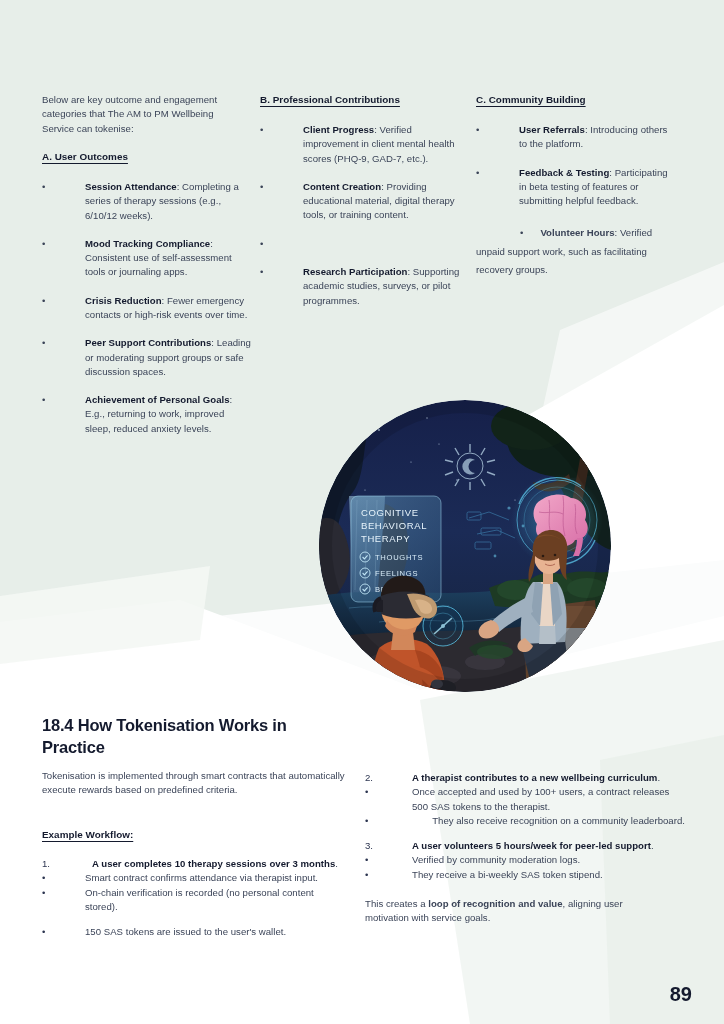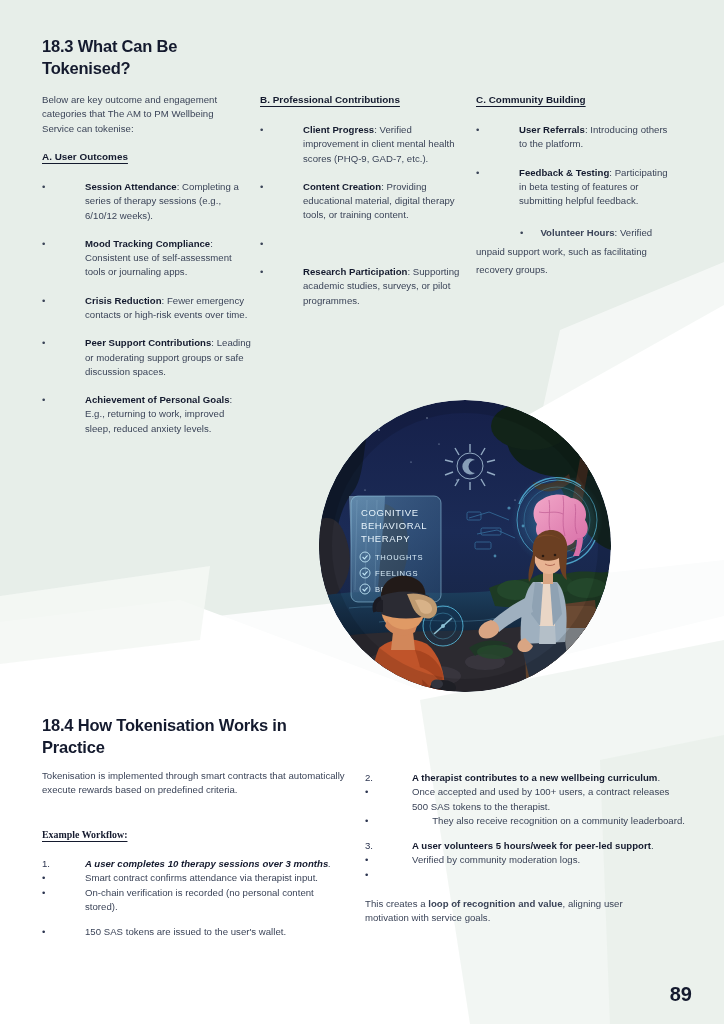--- a/index.html
+++ b/index.html
@@ -96,23 +96,20 @@
       <path d="M0,640 L724,560 L724,1024 L0,1024 Z" fill="#fbfcfc"></path>
       <path d="M0,622 L180,600 L420,690 L724,616 L724,1024 L0,1024 Z" fill="#ffffff"></path>
 
       <path d="M420,700 L724,640 L724,1024 L470,1024 Z" fill="#eef3ef" opacity="0.75"></path>
       <path d="M600,760 L724,735 L724,1024 L610,1024 Z" fill="#e9f0ea" opacity="0.8"></path>
 
       <path d="M0,596 L210,566 L200,640 L0,664 Z" fill="#f4f7f4" opacity="0.9"></path>
     </svg>
   </div>
 
-  <div class="col" style="left:42px; top:36px; width:180px;">
-    <h2 class="section-title">18.3 What Can Be Tokenised?</h2>
-  </div>
 
   <div class="col" style="left:42px; top:93px; width:200px;">
     <p class="intro">Below are key outcome and engagement categories that The AM to PM Wellbeing Service can tokenise:</p>
   </div>
 
   <div class="col" style="left:42px; top:151px; width:210px;">
     <div class="sub-head">A. User Outcomes</div>
 
     <div class="blist" style="margin-top:18px;">
       <div class="brow" style="margin-bottom:14px;">
@@ -412,29 +409,29 @@
   </div>
 
   <div class="col" style="left:42px; top:715px; width:300px;">
     <h2 class="section-title">18.4 How Tokenisation Works in Practice</h2>
   </div>
 
   <div class="col" style="left:42px; top:769px; width:305px;">
     <p class="intro">Tokenisation is implemented through smart contracts that automatically execute rewards based on predefined criteria.</p>
   </div>
 
-  <div class="col" style="left:42px; top:829px; width:200px;font-family:Liberation Serif, serif;">
+  <div class="col" style="left:42px; top:829px; width:200px;">
     <div class="sub-head">Example Workflow:</div>
   </div>
 
   <div class="col" style="left:42px; top:857px; width:300px;">
     <div class="blist">
       <div class="brow">
         <span class="bmark num">1.</span>
-        <span class="btxt bullet-text" style="margin-left:17px;font-style:italic;"><b>A user completes 10 therapy sessions over 3 months</b><span>.</span></span>
+        <span class="btxt bullet-text" style="margin-left:24px;"><b>A user completes 10 therapy sessions over 3 months</b><span>.</span></span>
       </div>
       <div class="brow">
         <span class="bmark num">•</span>
         <span class="btxt bullet-text" style="margin-left:17px;">Smart contract confirms attendance via therapist input.</span>
       </div>
       <div class="brow">
         <span class="bmark num">•</span>
         <span class="btxt bullet-text" style="margin-left:17px;">On-chain verification is recorded (no personal content stored).</span>
       </div>
       <div class="brow" style="margin-top:11px;">
@@ -461,20 +458,21 @@
       <div class="brow" style="margin-top:11px;">
         <span class="bmark num">3.</span>
         <span class="btxt bullet-text" style="margin-left:21px;"><b>A user volunteers 5 hours/week for peer-led support</b><span>.</span></span>
       </div>
       <div class="brow">
         <span class="bmark num">•</span>
         <span class="btxt bullet-text" style="margin-left:21px;">Verified by community moderation logs.</span>
       </div>
       <div class="brow">
         <span class="bmark num">•</span>
+        <span class="btxt bullet-text" style="margin-left:21px;">They receive a bi-weekly SAS token stipend.</span>
       </div>
     </div>
 
     <p class="bullet-text" style="margin-top:15px; width:300px;"><span>This creates a </span><b>loop of recognition and value</b><span>, aligning user motivation with service goals.</span></p>
   </div>
 
   <div id="page-num">89</div>
 
 </div>
 

